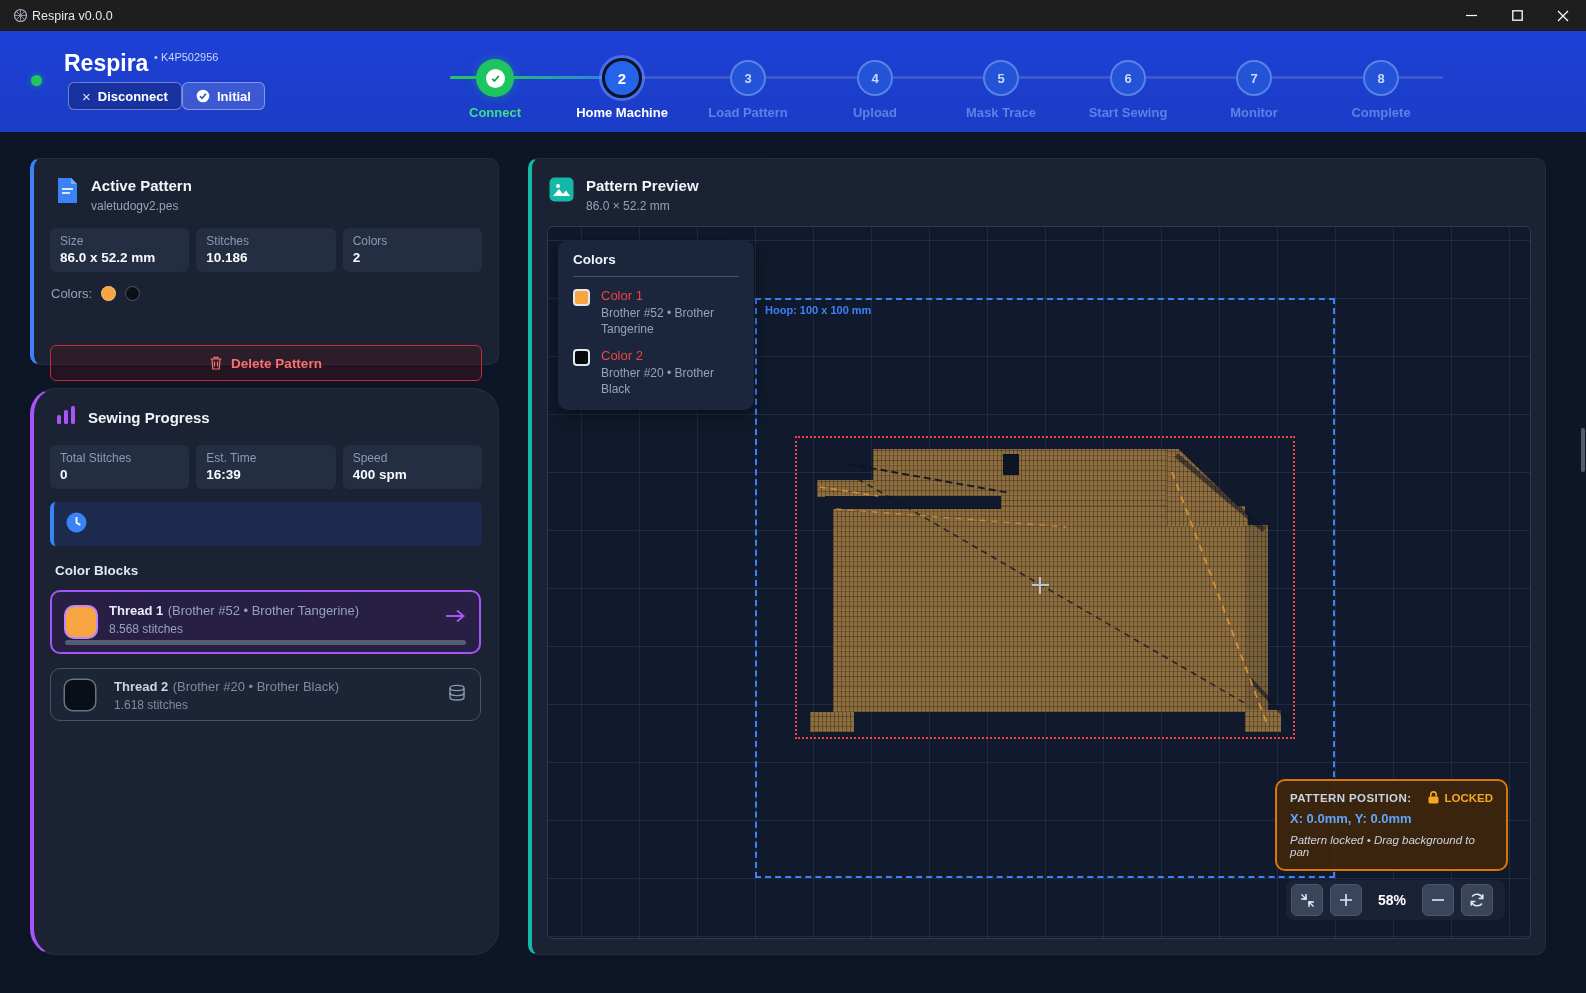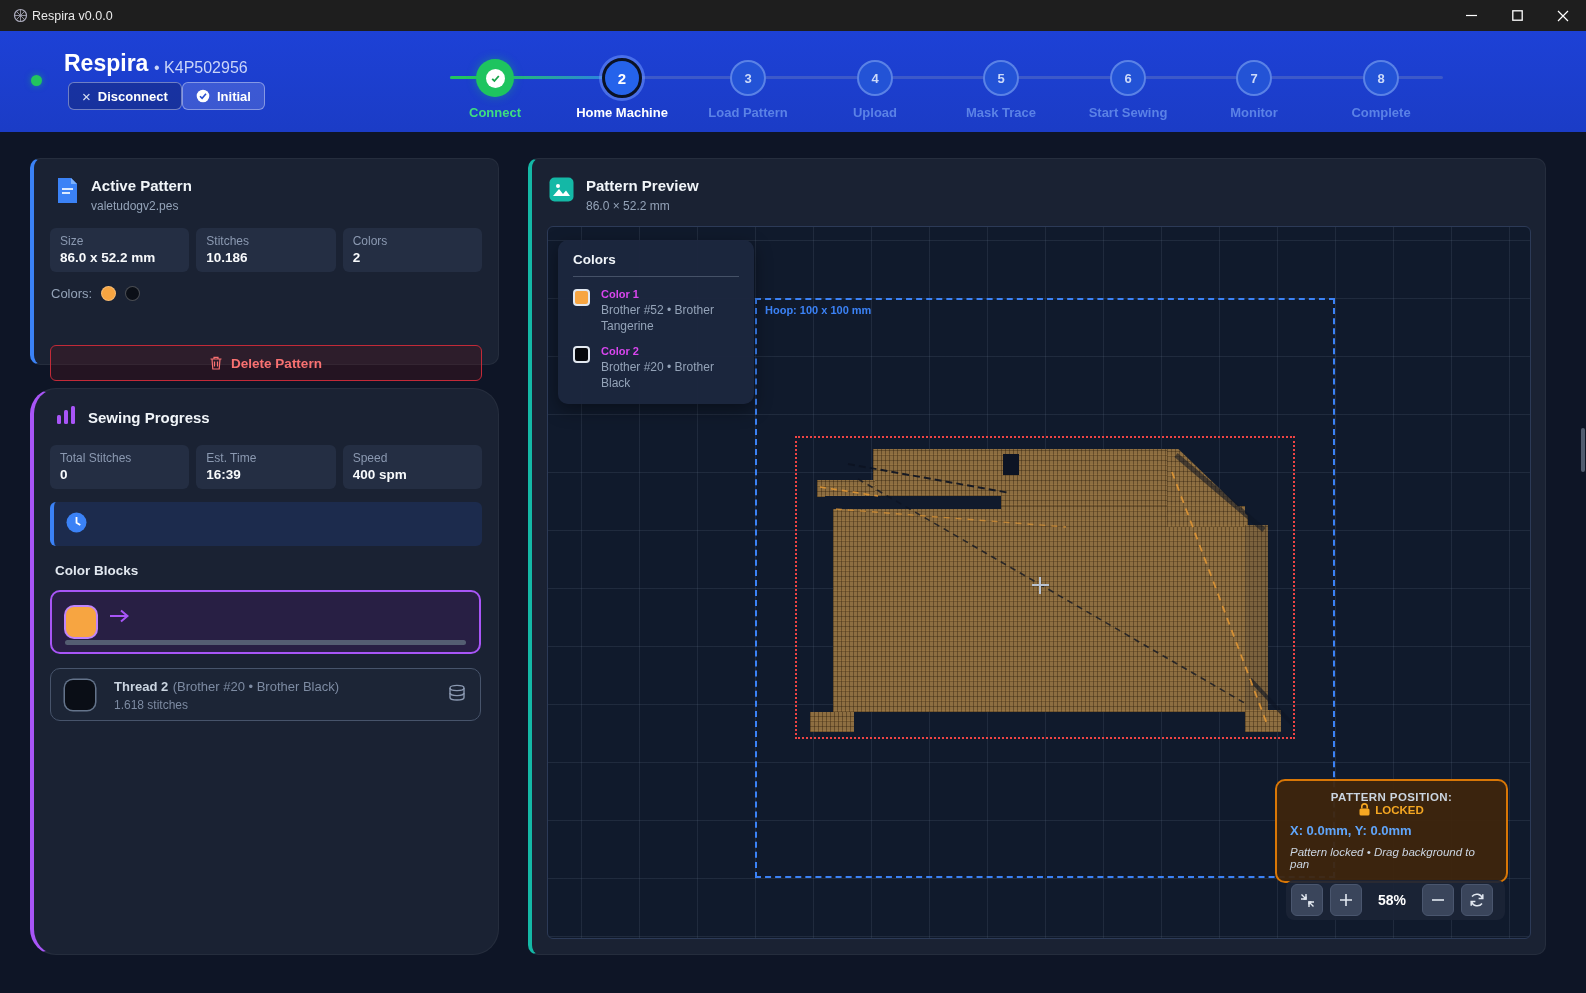--- a/index.html
+++ b/index.html
@@ -13,21 +13,21 @@
   .titlebar-title { font-size:12.5px; color:#e9e9e9; margin-left:8px; }
   .win-controls { position:absolute; right:0; top:0; height:31px; display:flex; }
   .win-btn { width:46px; height:31px; display:flex; align-items:center; justify-content:center; }
 
   
   .header { position:absolute; left:0; top:31px; width:1586px; height:101px;
     background:linear-gradient(180deg,#1d41d6 0%,#1b3cc6 100%); }
   .status-dot { position:absolute; left:31px; top:44px; width:11px; height:11px; border-radius:50%;
     background:#22c55e; box-shadow:0 0 6px #22c55e88; }
   .brand-title { position:absolute; left:64px; top:19px; font-size:23px; font-weight:bold; }
-  .brand-serial { position:absolute; left:146px; top:28px; font-size:16px; color:#c9d4f8;padding-left:8px; }
+  .brand-serial { position:absolute; left:146px; top:20px; font-size:11px; color:#c9d4f8;padding-left:8px; }
   .hbtn { position:absolute; top:51px; height:28px; display:flex; align-items:center; gap:7px;
     border-radius:6px; font-size:13px; font-weight:bold; color:#fff; padding:0 13px;
     background:rgba(13,22,48,0.28); border:1px solid rgba(255,255,255,0.38); cursor:pointer; }
   .hbtn.lighter { background:rgba(255,255,255,0.14); }
 
   
   .step-line { position:absolute; top:45px; height:3px; background:#3d59c9; border-radius:2px; }
   .step-line-bright { position:absolute; top:45px; height:3px; border-radius:2px;
     background:linear-gradient(90deg,#22c55e 0%,#22c55e 25%,#2f7bf0 100%); }
   .step-circle { position:absolute; border-radius:50%; display:flex; align-items:center; justify-content:center; cursor:pointer; }
@@ -99,26 +99,26 @@
   .darkbit { position:absolute; background:#0d1424; }
   .crosshair-h { position:absolute; left:484px; top:357px; width:17px; height:2px; background:#b9c3d2; }
   .crosshair-v { position:absolute; left:491px; top:350px; width:2px; height:17px; background:#b9c3d2; }
 
   .legend { position:absolute; left:10px; top:13px; width:196px; background:rgba(28,39,62,0.96);
     border-radius:10px; padding:12px 15px 13px 15px; box-shadow:0 6px 18px rgba(0,0,0,0.4); }
   .legend-title { font-size:13.5px; font-weight:bold; color:#f1f5f9; padding-bottom:9px;
     border-bottom:1px solid rgba(148,163,184,0.35); }
   .legend-item { display:flex; gap:11px; margin-top:11px; }
   .legend-swatch { width:17px; height:17px; border-radius:4px; border:2px solid #e2e8f0; flex:none; margin-top:1px; }
-  .legend-name { font-size:11px; font-weight:bold; color:#d946ef; }
+  .legend-name { font-size:13px; font-weight:normal; color:#ef4444; }
   .legend-desc { font-size:12px; color:#94a3b8; line-height:1.3; margin-top:3px; }
 
   .pos-overlay { position:absolute; left:727px; top:552px; width:233px; background:rgba(62,37,13,0.95);
     border:2px solid #d97706; border-radius:10px; padding:10px 13px 11px 13px; }
-  .pos-row1 { display:flex; justify-content:space-between; align-items:center;flex-direction:column; }
+  .pos-row1 { display:flex; justify-content:space-between; align-items:center; }
   .pos-label { font-size:11.5px; font-weight:bold; color:#cbd5e1; letter-spacing:0.4px; }
   .pos-locked { display:flex; align-items:center; gap:5px; font-size:11.5px; font-weight:bold; color:#f5a722; }
   .pos-coords { font-size:13px; font-weight:bold; color:#60a5fa; margin-top:7px; }
   .pos-hint { font-size:11.5px; font-style:italic; color:#cbd5e1; margin-top:8px; }
 
   .zoom-bar { position:absolute; left:738px; top:653px; width:219px; height:40px;
     background:rgba(27,36,54,0.92); border-radius:8px; display:flex; align-items:center;
     gap:7px; padding:0 5px; }
   .zoom-btn { width:32px; height:32px; background:#3a455b; border:1px solid #4a566e; border-radius:6px;
     display:flex; align-items:center; justify-content:center; cursor:pointer; }
@@ -294,20 +294,25 @@
     <span>
       <svg width="21" height="21" viewBox="0 0 21 21">
           <circle cx="10.5" cy="10.5" r="10" fill="#3b82f6"></circle>
           <path d="M10.5 5v5.8l3.8 2.2" stroke="#fff" stroke-width="1.8" fill="none"></path>
         </svg>
     </span>
   </div>
   <div class="section-label" style="position:absolute; left:21px; top:174px;">Color Blocks</div>
   <div class="thread-card thread-1" style="top:201px;">
     <span class="thread-swatch ring-purple" style="background: rgb(247, 165, 65);"></span>
+    <div style="flex:1; padding-bottom:8px;">
+      <div><span class="thread-name">Thread 1</span>
+        <span class="thread-detail">(Brother #52 • Brother Tangerine)</span></div>
+      <div class="thread-stitches">8.568 stitches</div>
+    </div>
     <span style="margin-bottom:8px;">
       <svg width="20" height="14" viewBox="0 0 20 14">
           <path d="M1 7h17M12 1.5L18.5 7 12 12.5" stroke="#a855f7" stroke-width="2" fill="none"></path>
         </svg>
     </span>
     <div class="thread-track"></div>
   </div>
   <div class="thread-card thread-2" style="top:279px;">
     <span class="thread-swatch ring-gray" style="background: rgb(10, 14, 22);"></span>
     <div style="flex:1;margin-left:6px;">

